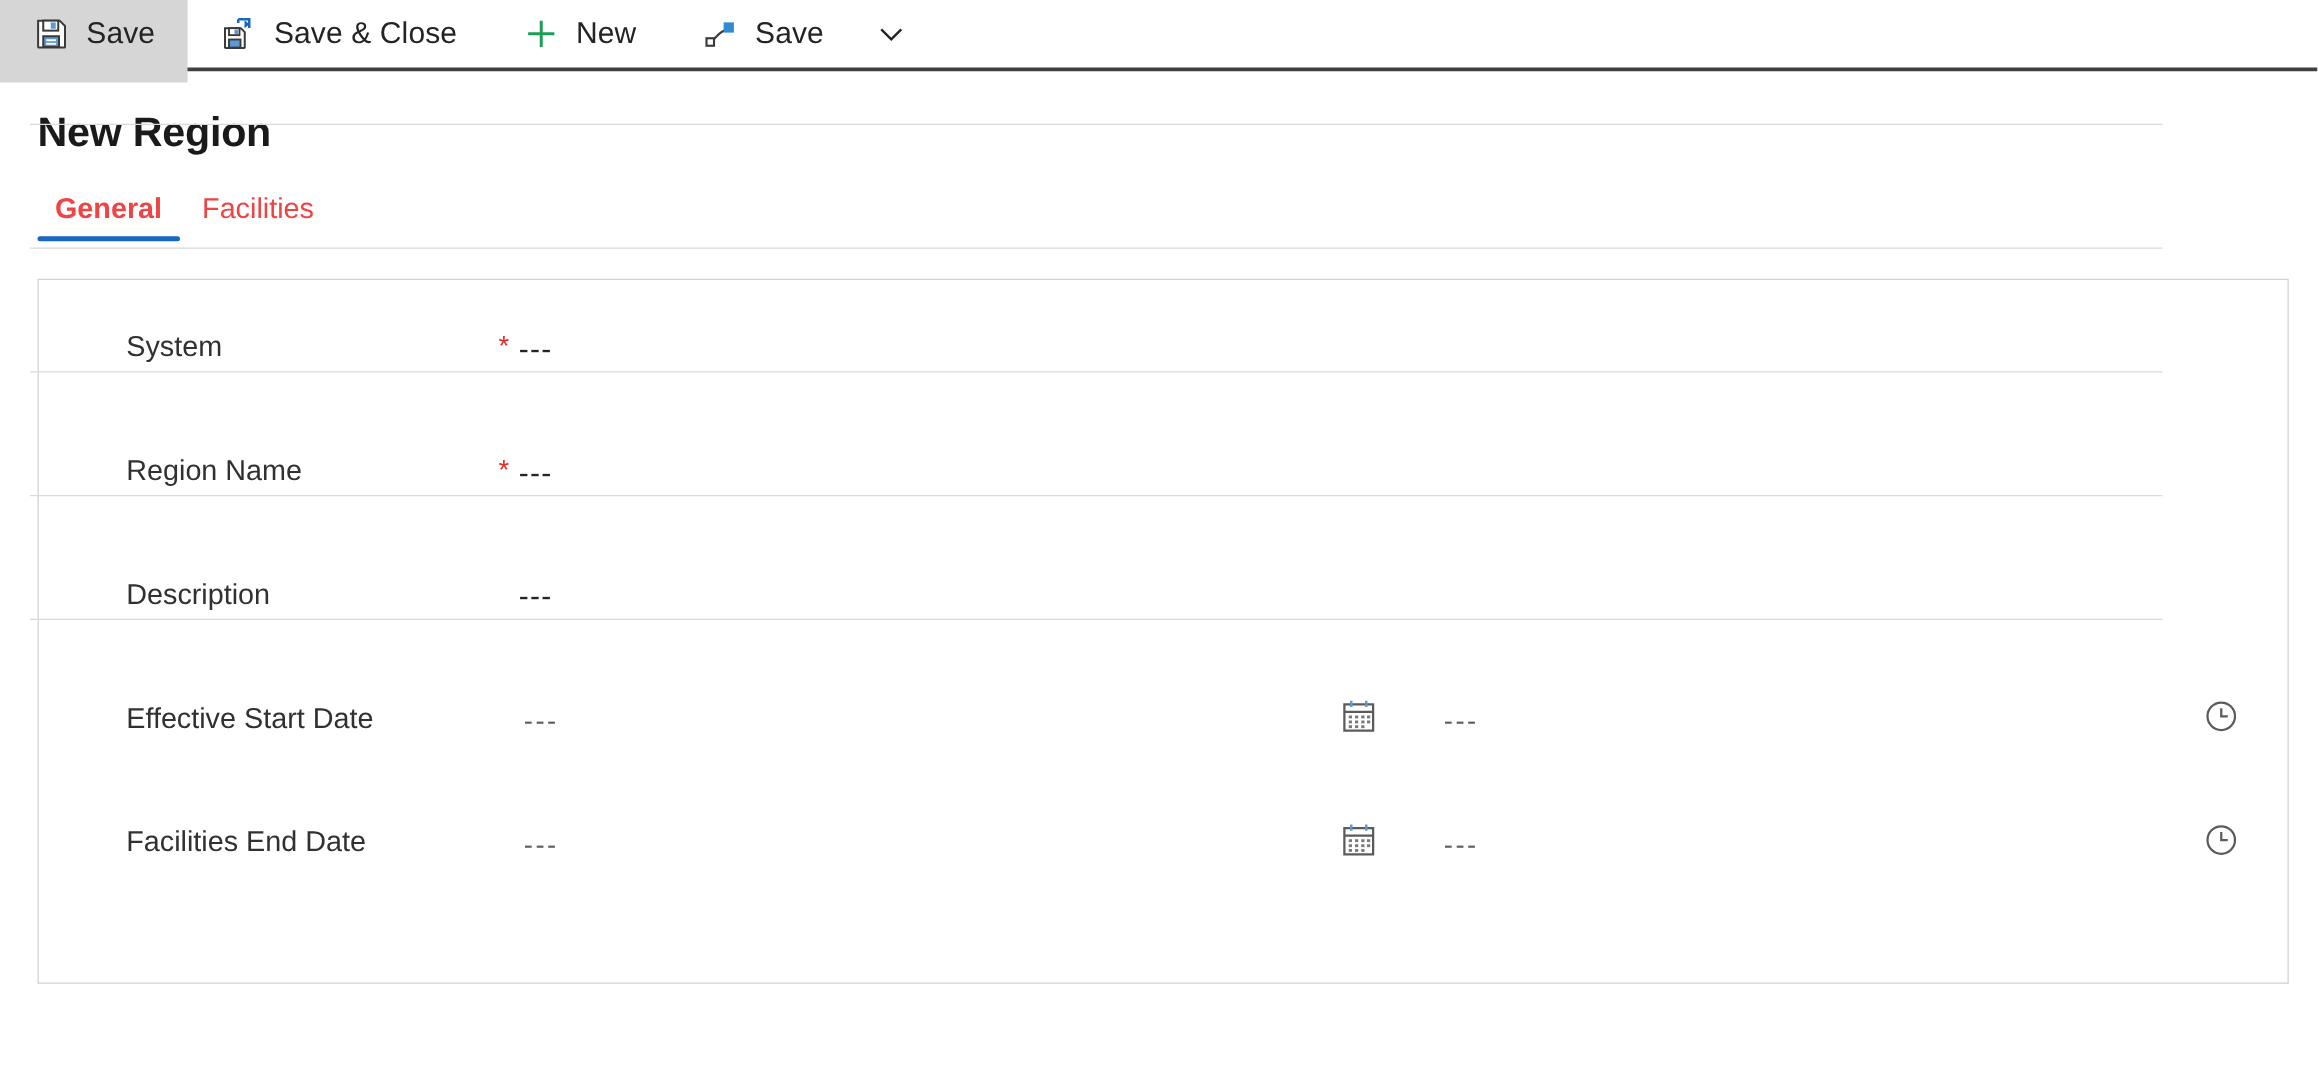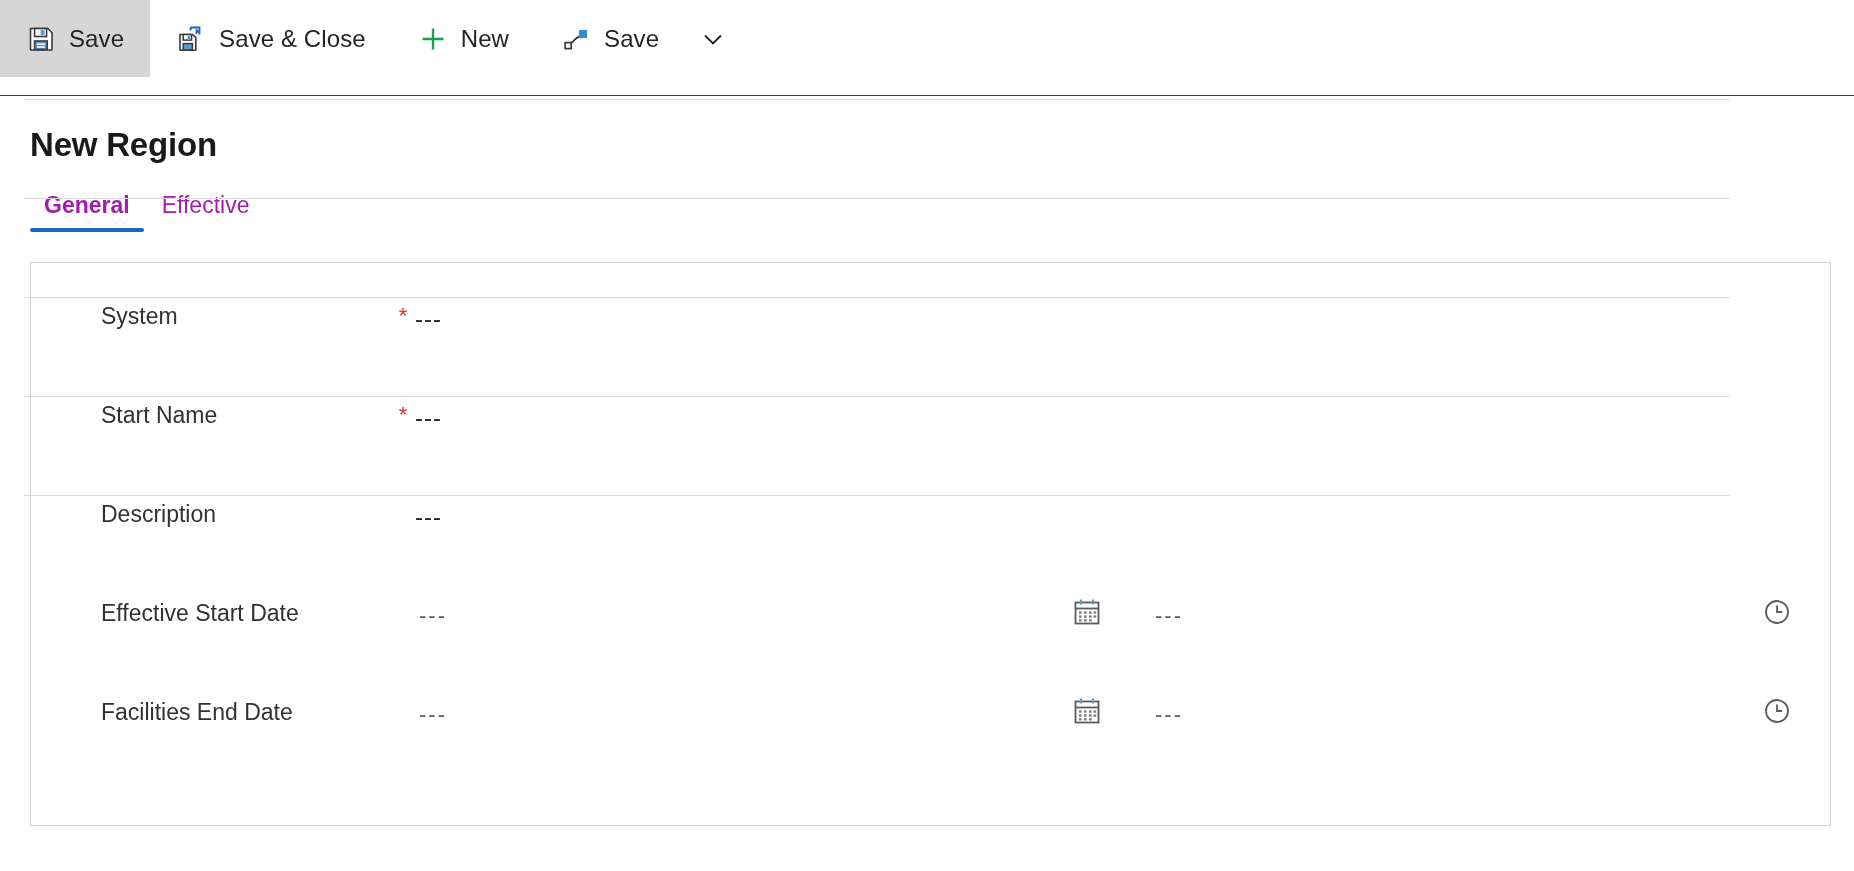--- a/index.html
+++ b/index.html
@@ -7,25 +7,25 @@
     margin: 0; padding: 0;
     width: 1854px; height: 871px;
     background: #ffffff;
     font-family: "Liberation Sans", sans-serif;
     overflow: hidden;
   }
 
   
   #command-bar {
     position: relative;
-    height: 96px;
+    height: 57px;
     background: #ffffff;
-    border-bottom: 1px solid #404040;
-    display: flex;
-    align-items: flex-start;
+    border-bottom: 3px solid #404040;
+    display: flex;
+    align-items: center;
   }
   .cmd-btn {
     display: flex;
     align-items: center;
     gap: 13px;
     padding: 0 26px;
     height: 77px;
     cursor: pointer;
     user-select: none;
     white-space: nowrap;
@@ -68,21 +68,21 @@
   #tab-strip {
     display: flex;
     align-items: flex-end;
     margin: 28px 0 0 30px;
     gap: 0;
   }
   .tab {
     position: relative;
     padding: 0 16px 13px 16px;
     font-size: 23px;
-    color: #a21caf;
+    color: #ef4444;
     cursor: pointer;
     white-space: nowrap;
   }
   .tab:first-child { margin-left: -2px; }
   .tab.selected { font-weight: bold; }
   .tab.selected::after {
     content: "";
     position: absolute;
     left: 2px; right: 2px; bottom: 0;
     height: 4px;
@@ -225,35 +225,35 @@
 
 <div id="page-body">
 
   <div id="page-title">New Region</div>
 
   <div id="tab-strip">
     <div class="tab selected">
       <span>General</span>
     </div>
     <div class="tab">
-      <span>Effective</span>
+      <span>Facilities</span>
     </div>
   </div>
 
   <div id="form-card">
 
     <div class="field-row">
       <div class="field-label">System</div>
       <div class="req-star">*</div>
       <div class="field-value">---</div>
     </div>
     <div class="row-sep" style="top:99px"></div>
 
     <div class="field-row">
-      <div class="field-label">Start Name</div>
+      <div class="field-label">Region Name</div>
       <div class="req-star">*</div>
       <div class="field-value">---</div>
     </div>
     <div class="row-sep" style="top:198px"></div>
 
     <div class="field-row">
       <div class="field-label">Description</div>
       <div class="req-star"></div>
       <div class="field-value">---</div>
     </div>

